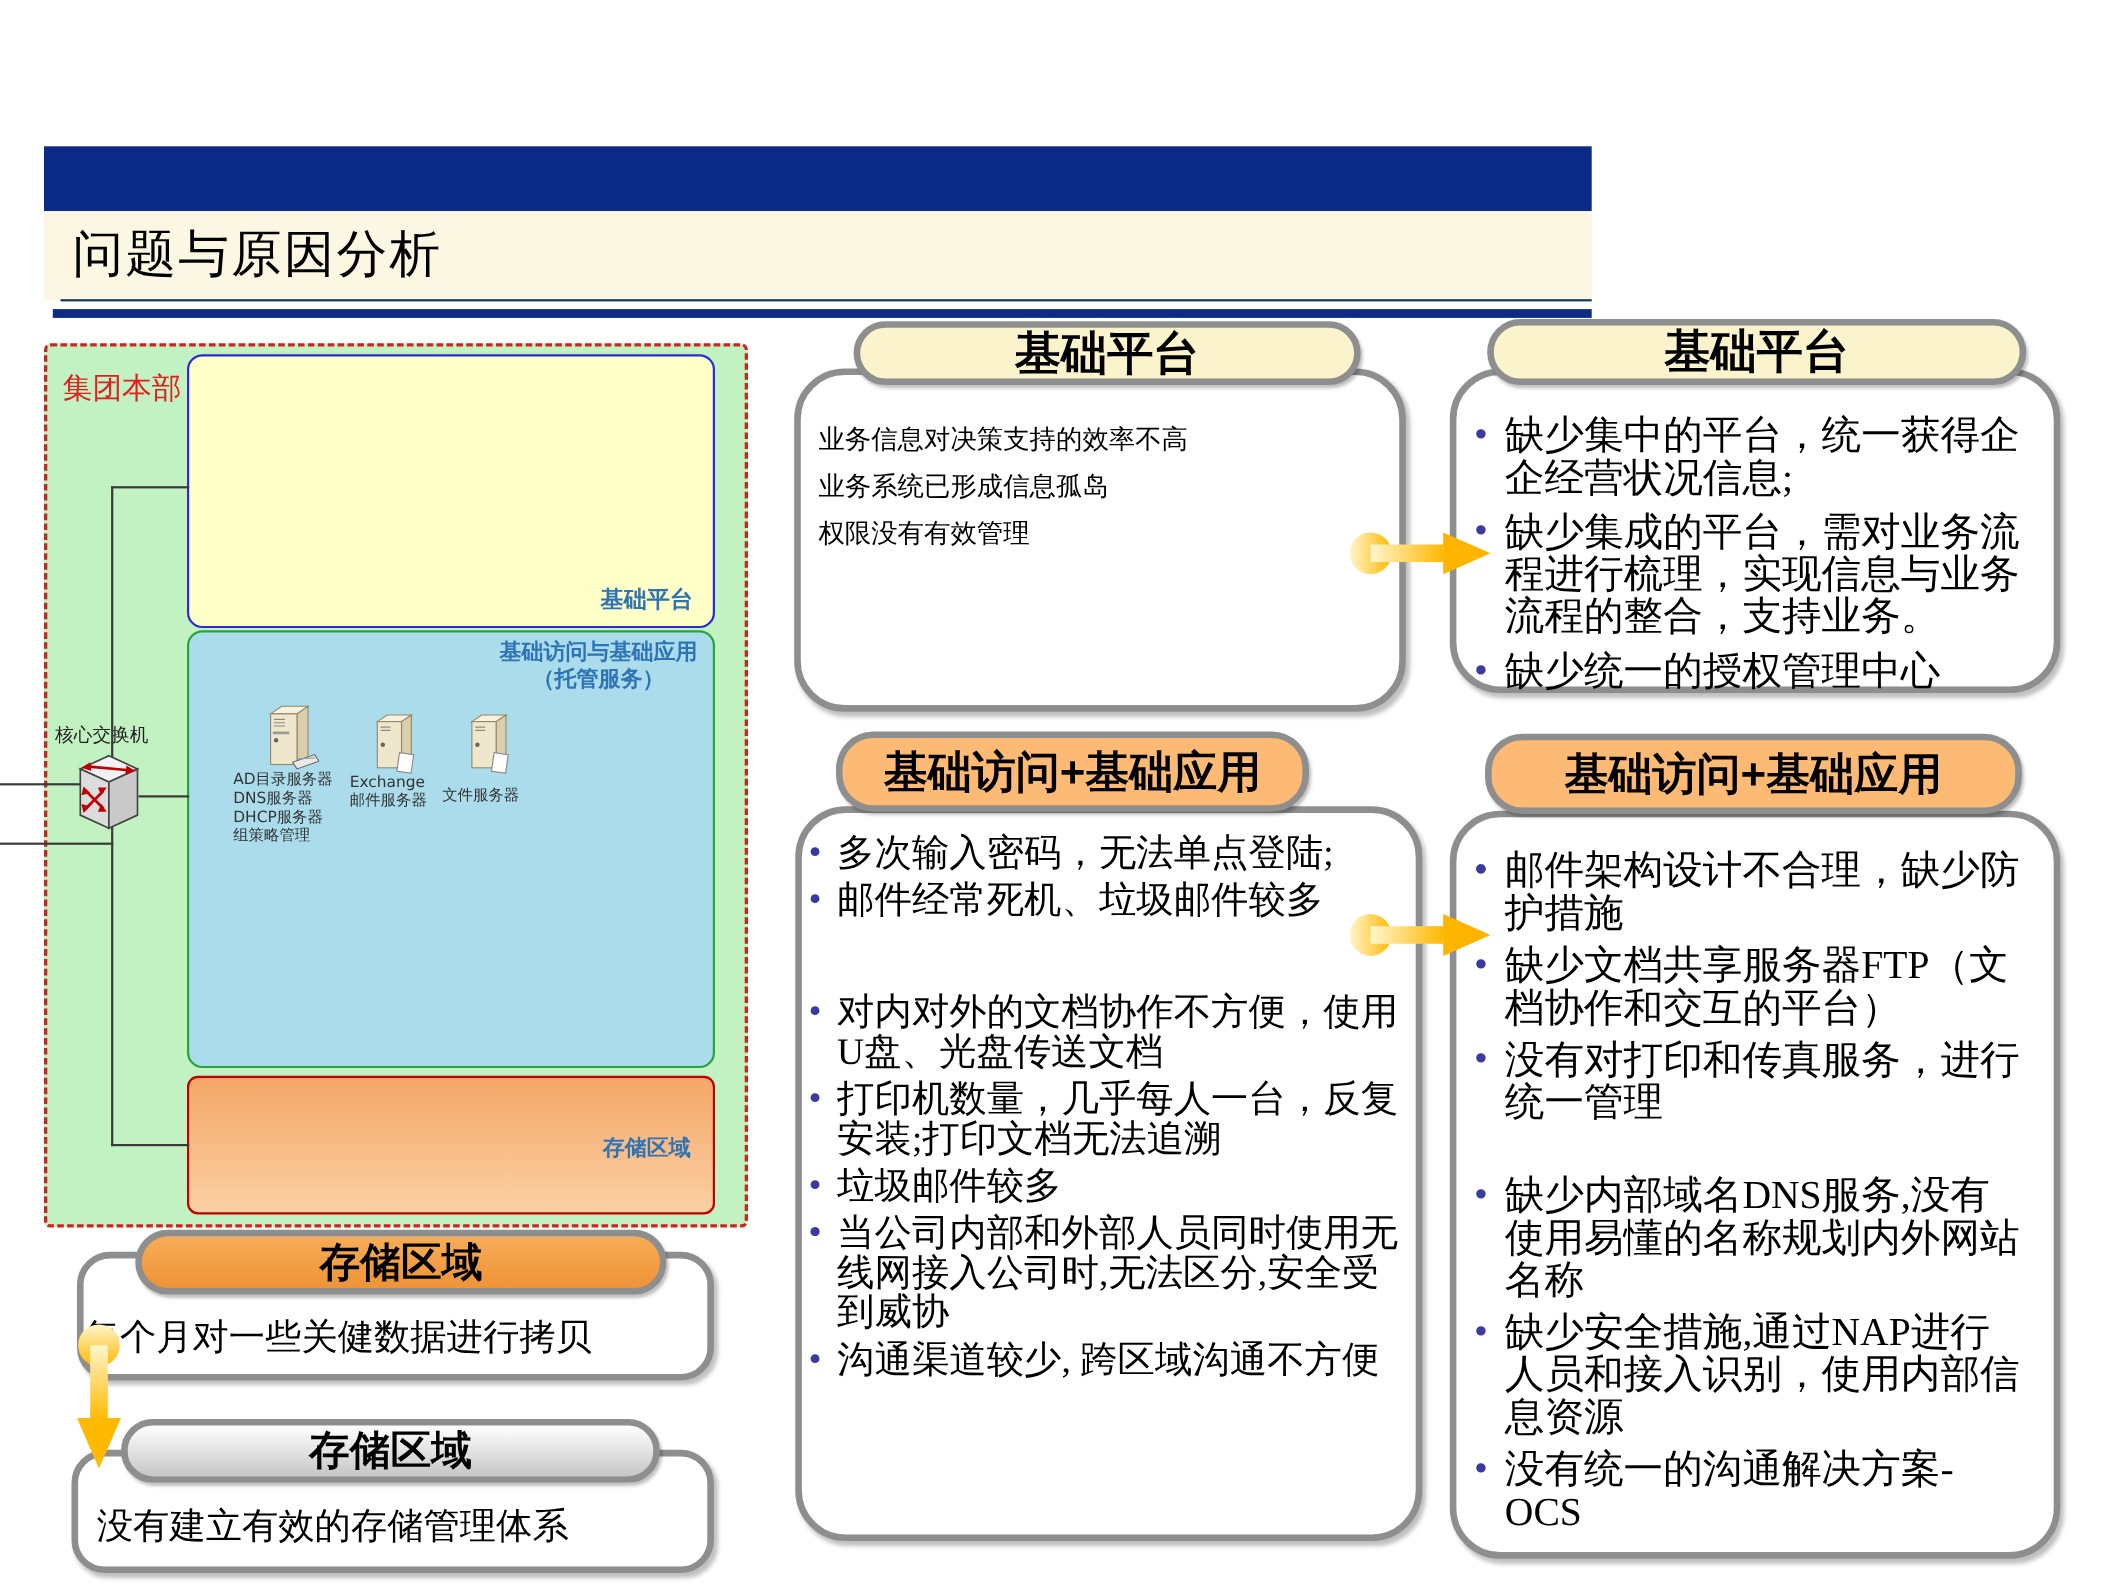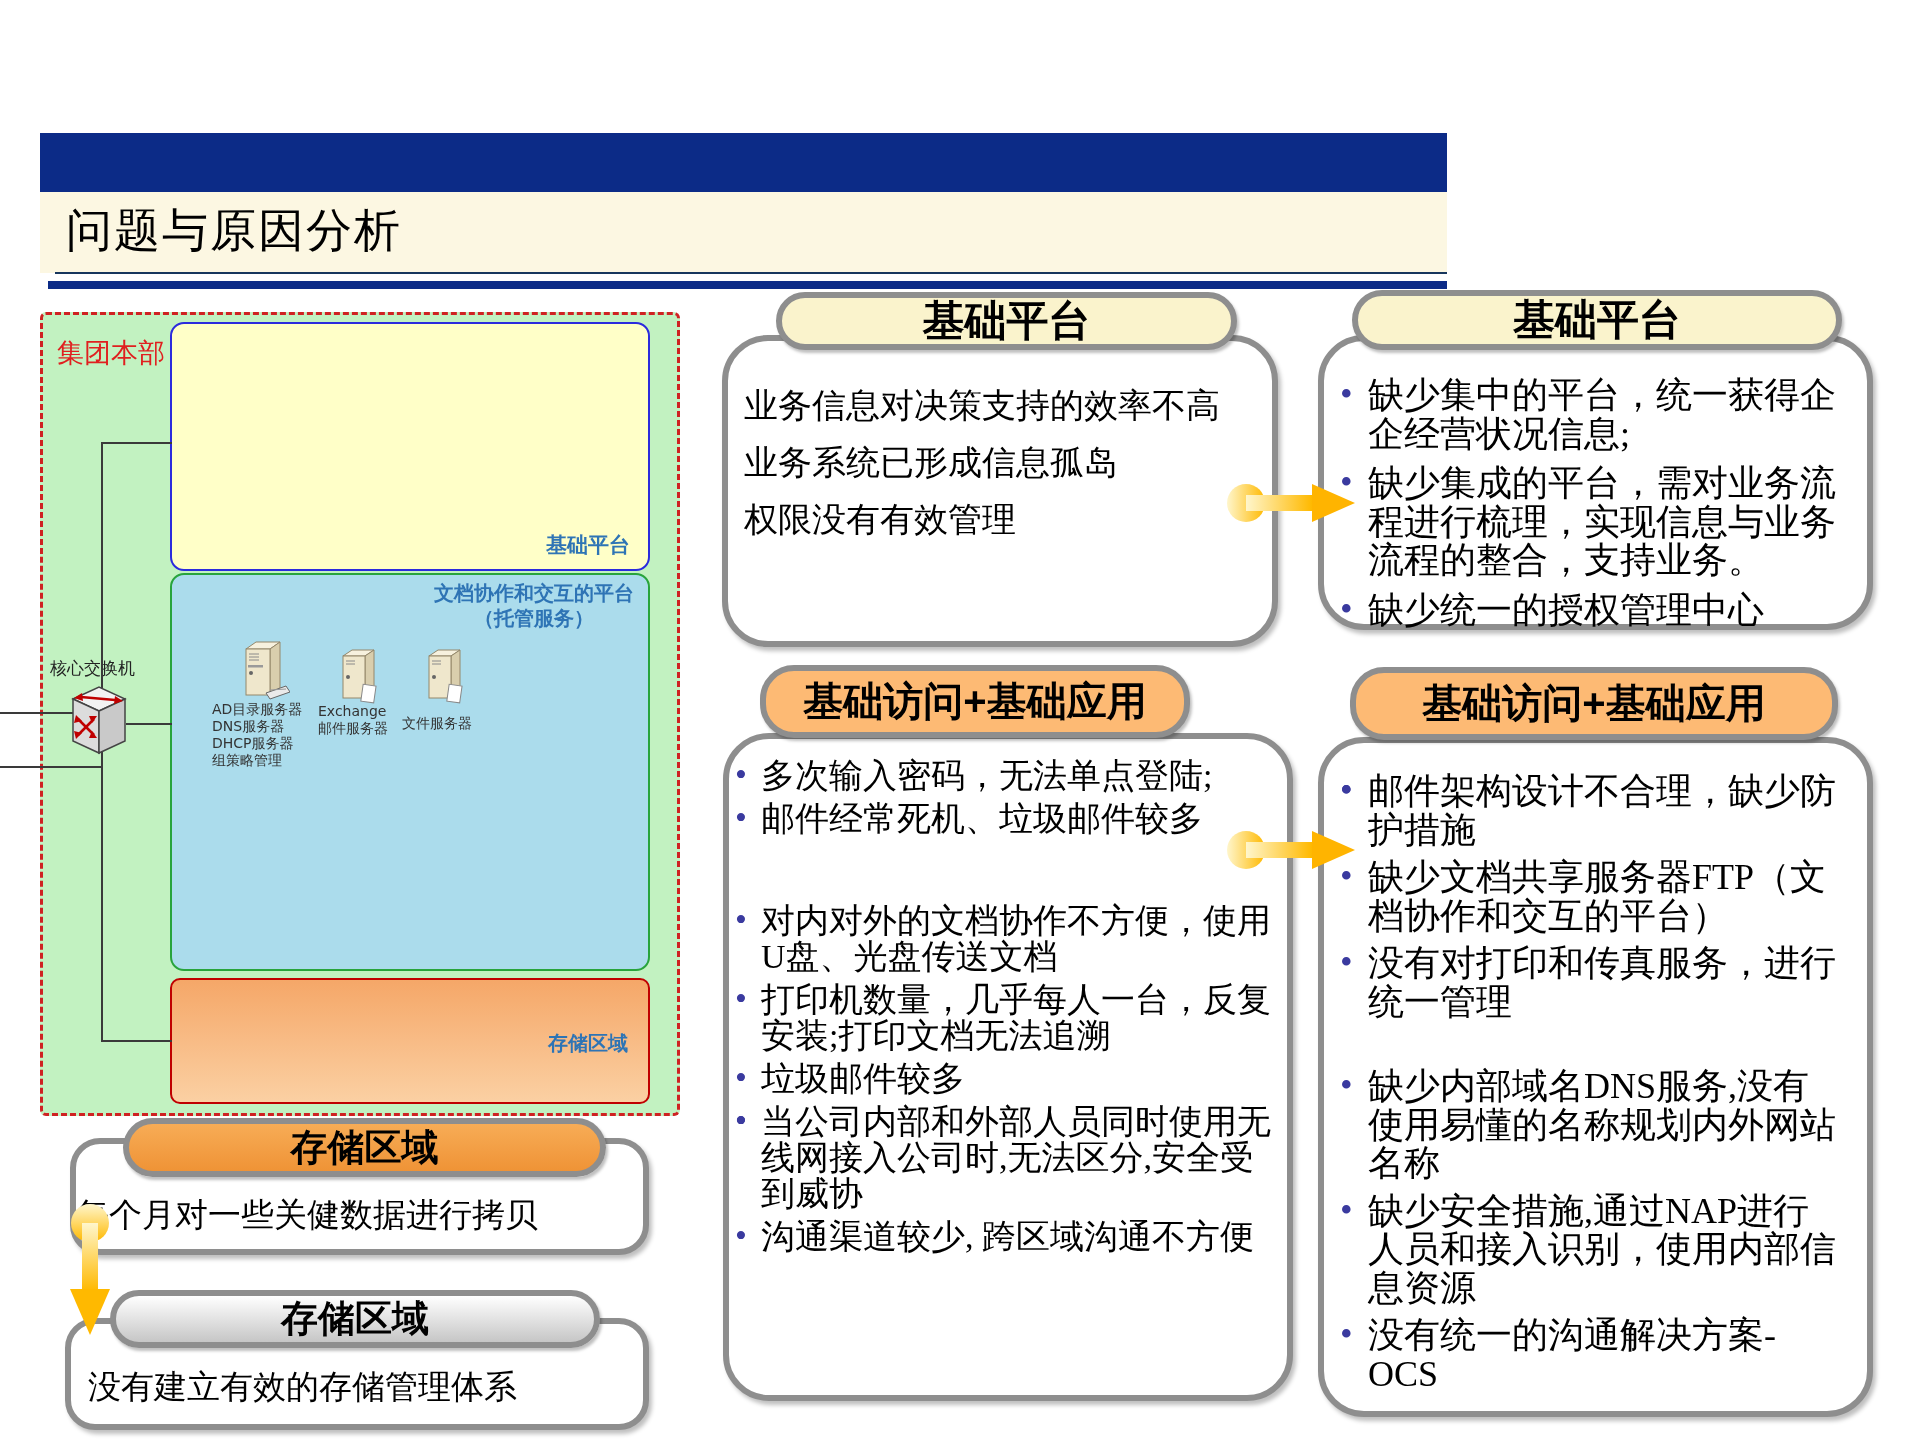--- a/index.html
+++ b/index.html
@@ -51,21 +51,21 @@
   #pill-s1{left:123px;top:1083px;width:483px;height:59px;font-size:37px;}
   #callout-s1{left:70px;top:1103px;width:579px;height:117px;border-radius:30px;}
   #body-s1{left:76px;top:1158px;font-size:33px;font-family:"Liberation Serif",serif;z-index:3;}
   #down-arrow{left:68px;top:1168px;z-index:5;}
   #pill-s2{left:110px;top:1255px;width:490px;height:58px;font-size:37px;}
   #callout-s2{left:65px;top:1283px;width:584px;height:112px;border-radius:30px;}
   #body-s2{left:88px;top:1330px;font-size:33px;font-family:"Liberation Serif",serif;z-index:3;}
 
   #panel-mt{left:722px;top:300px;width:556px;height:312px;}
   #pill-mt{left:776px;top:257px;width:461px;height:58px;font-size:42px;}
-  #mt-list{position:absolute;left:744px;top:348px;width:514px;font-size:34px;
+  #mt-list{position:absolute;left:744px;top:348px;width:514px;font-size:24px;
            font-family:"Liberation Serif",serif;z-index:3;}
   #mt-list .li{margin:0 0 11px 0;}
 
   #panel-mb{left:723px;top:698px;width:570px;height:668px;}
   #pill-mb{left:760px;top:630px;width:430px;height:73px;font-size:40px;}
   #mb-list{position:absolute;left:733px;top:716px;width:548px;font-size:34px;line-height:1.06;
            font-family:"Liberation Serif",serif;z-index:3;}
   #mb-list .li{padding-left:28px;margin:7px 0;}
   #mb-list .gap{margin-top:66px;}
 
@@ -109,21 +109,21 @@
   <div class="abs conn" style="left:126px;top:688px;width:46px;height:2px;"></div>
   <div class="abs conn" style="left:0;top:677px;width:76px;height:2px;"></div>
   <div class="abs conn" style="left:0;top:731px;width:103px;height:2px;"></div>
   <div class="abs conn" style="left:101px;top:1005px;width:71px;height:2px;"></div>
 
   <div class="abs" id="pf-box">
     <span id="pf-label">基础平台</span>
   </div>
   <div class="abs" id="ac-box">
     <div id="ac-label" class="plain">
-        <div class="li"><span class="txt">文档协作和交互的平台</span></div>
+        <div class="li"><span class="txt">基础访问与基础应用</span></div>
         <div class="li"><span class="txt">（托管服务）</span></div>
       </div>
   </div>
   <div class="abs" id="st-box">
     <span id="st-label">存储区域</span>
   </div>
 
   <div class="abs" id="switch-label">核心交换机</div>
   <div class="abs" id="switch-icon">
     <svg width="62" height="74" viewBox="0 0 62 74">

